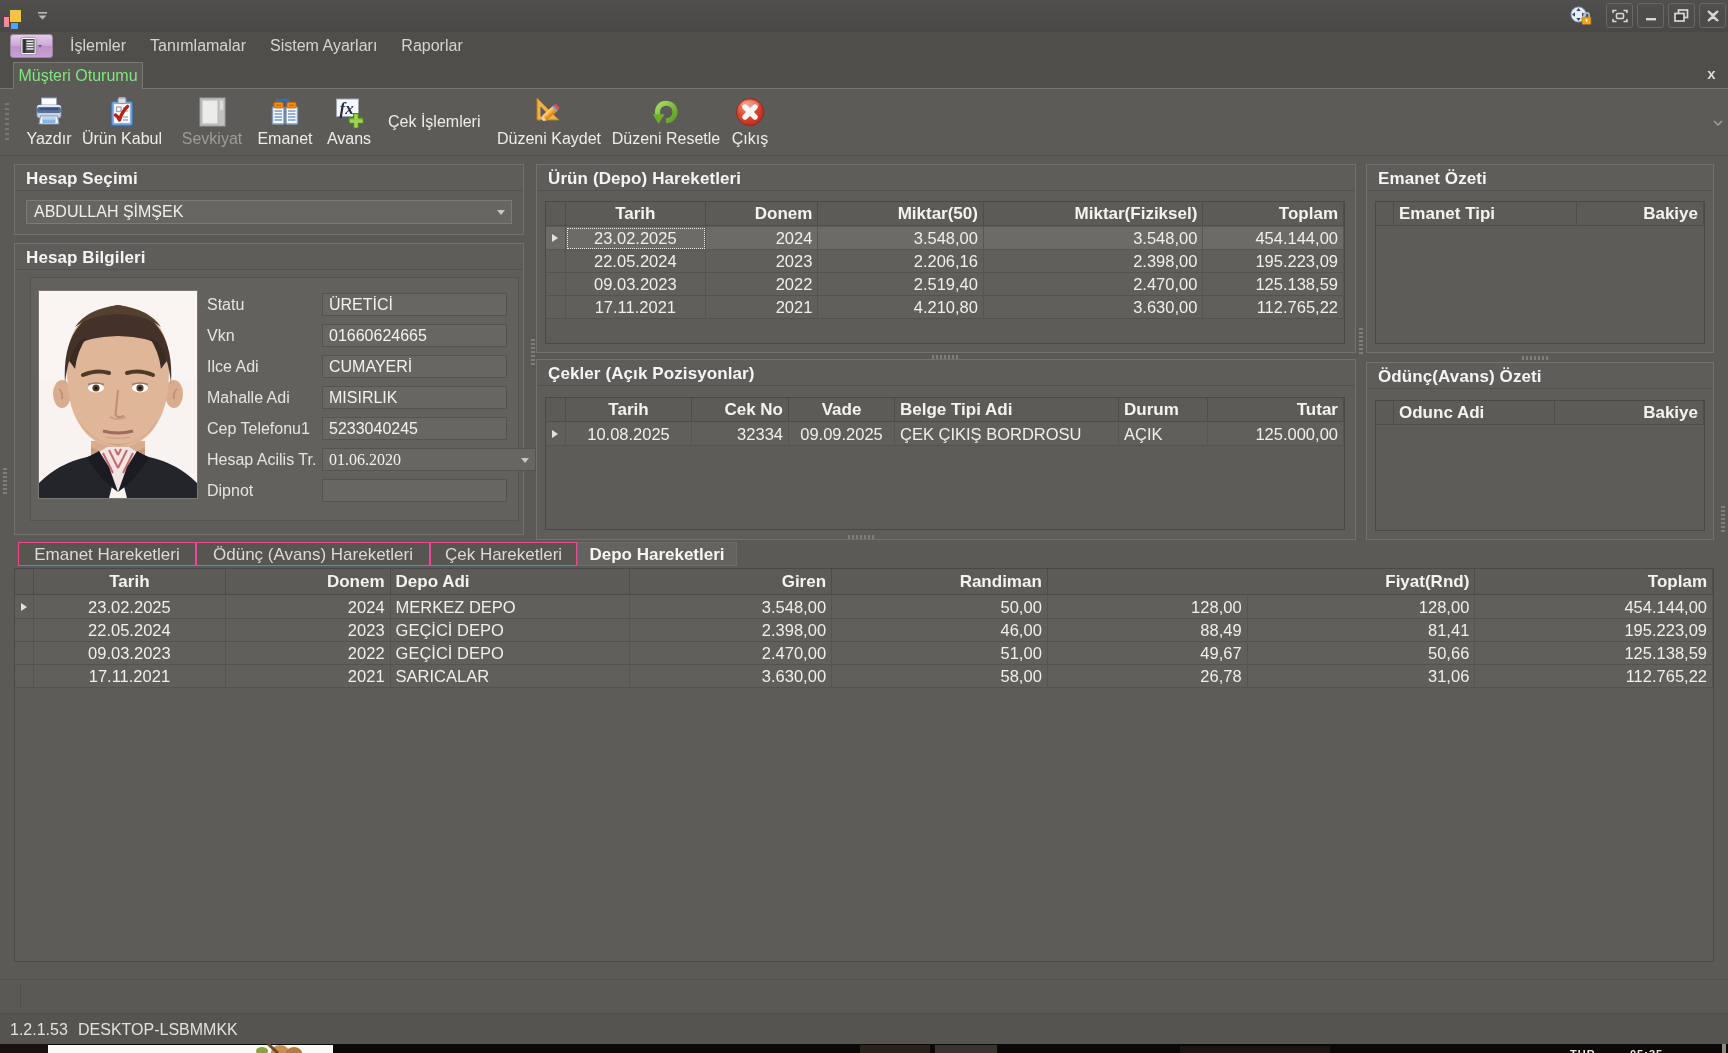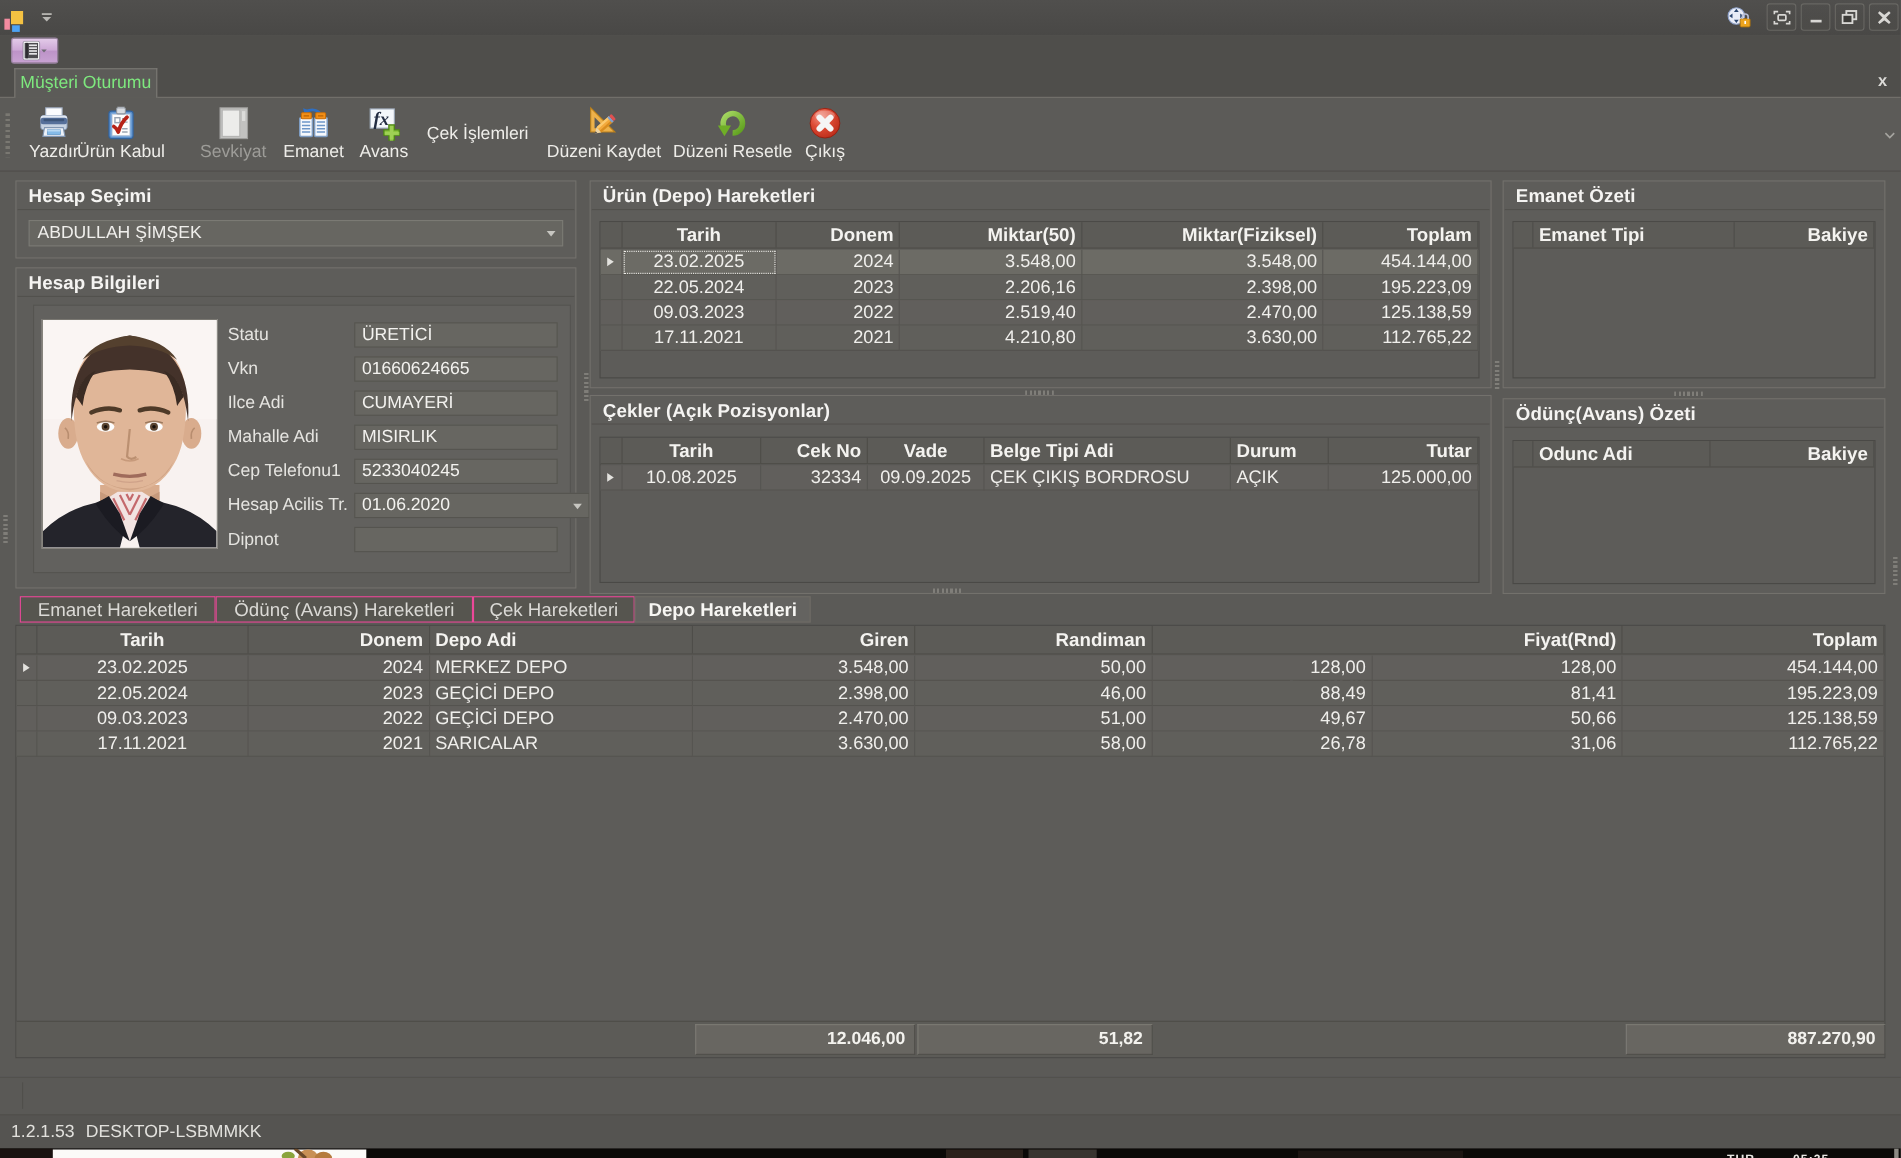--- a/index.html
+++ b/index.html
@@ -184,20 +184,26 @@
       <rect x="3.4" y="2" width="2" height="14" fill="#2e2d31"></rect>
       <g fill="#e8e8ea">
         <rect x="6.4" y="3.4" width="7.2" height="1.5"></rect>
         <rect x="6.4" y="6.0" width="7.2" height="1.5"></rect>
         <rect x="6.4" y="8.6" width="7.2" height="1.5"></rect>
         <rect x="6.4" y="11.2" width="7.2" height="1.5"></rect>
       </g>
       <path d="M17.5 8 L22.5 8 L20 10.8 Z" fill="#6e6a74"></path>
     </svg>
   </div>
+  <div class="menu-items">
+    <div class="menu-item">İşlemler</div>
+    <div class="menu-item">Tanımlamalar</div>
+    <div class="menu-item">Sistem Ayarları</div>
+    <div class="menu-item">Raporlar</div>
+  </div>
 </div>
 
 <div class="tabstrip">
   <div class="doc-tab">Müşteri Oturumu</div>
   <div class="tabstrip-close">x</div>
 </div>
 
 <div class="toolbar">
   <div class="tb-grip"></div>
 
@@ -210,21 +216,21 @@
         <path d="M6 11 h20 a2 2 0 0 1 2 2 v2 a2 2 0 0 1 -2 2 h-20 a2 2 0 0 1 -2 -2 v-2 a2 2 0 0 1 2 -2 Z" fill="#56709b"></path>
         <rect x="6.5" y="12" width="19" height="2.2" rx="1" fill="#3d5579"></rect>
         <path d="M7.5 20 h17 l1.5 8 h-20 Z" fill="#eef2f8" stroke="#8297b3" stroke-width="1"></path>
         <rect x="10" y="22" width="12" height="4.4" fill="#85bbe8" stroke="#5d93c4" stroke-width="0.6"></rect>
         <path d="M10 22 h12 v1.6 h-12 Z" fill="#b8d8f2"></path>
       </svg>
     </div>
     <div class="lb">Yazdır</div>
   </div>
 
-  <div class="tb-btn" style="left:72px;width:76px;text-align:right;">
+  <div class="tb-btn" style="left:84px;width:76px;text-align:right;">
     <div class="ic">
       <svg width="32" height="32" viewBox="0 0 32 32">
         <rect x="5" y="5" width="22" height="25" rx="2.5" fill="#5b90cc" stroke="#33639c" stroke-width="1"></rect>
         <rect x="6.5" y="6.5" width="19" height="22" rx="1.5" fill="#9cc0e8" opacity="0.55"></rect>
         <rect x="8" y="8" width="16" height="19" fill="#fdfdfd" stroke="#c8cdd4" stroke-width="0.5"></rect>
         <rect x="12" y="2" width="8" height="5.5" rx="1.2" fill="#d9dde2" stroke="#8d939c" stroke-width="1"></rect>
         <path d="M13.5 2.5 h5 l1 -1.5 h-7 Z" fill="#aab0b8"></path>
         <rect x="10.5" y="11" width="4.5" height="4.5" fill="none" stroke="#9aa4b2" stroke-width="1.3"></rect>
         <g stroke="#9aa4b2" stroke-width="1.3">
           <line x1="17" y1="12" x2="22" y2="12"></line>
@@ -426,21 +432,21 @@
     <div class="f-box" style="left: 322px; top: 293px; width: 185px;">ÜRETİCİ</div>
     <div class="f-label" style="left: 207px; top: 327px;">Vkn</div>
     <div class="f-box" style="left: 322px; top: 324px; width: 185px;">01660624665</div>
     <div class="f-label" style="left: 207px; top: 358px;">Ilce Adi</div>
     <div class="f-box" style="left: 322px; top: 355px; width: 185px;">CUMAYERİ</div>
     <div class="f-label" style="left: 207px; top: 389px;">Mahalle Adi</div>
     <div class="f-box" style="left: 322px; top: 386px; width: 185px;">MISIRLIK</div>
     <div class="f-label" style="left: 207px; top: 420px;">Cep Telefonu1</div>
     <div class="f-box" style="left: 322px; top: 417px; width: 185px;">5233040245</div>
     <div class="f-label" style="left: 207px; top: 451px;">Hesap Acilis Tr.</div>
-    <div class="f-box" style="left: 322px; top: 448px; width: 214px;">01.06.2020<span class="arrow"></span></div>
+    <div class="f-box" style="left: 322px; top: 448px; width: 214px; font-family: Liberation Serif, serif;">01.06.2020<span class="arrow"></span></div>
     <div class="f-label" style="left: 207px; top: 482px;">Dipnot</div>
     <div class="f-box" style="left: 322px; top: 479px; width: 185px;"></div>
   </div>
 
 <div class="group" style="left:536px;top:164px;width:820px;height:189px;">
   <div class="group-caption">Ürün (Depo) Hareketleri</div>
 </div>
 <div class="grid" id="grid-urun" style="left:545px;top:201px;width:800px;height:143px;">
     <div class="g-header" style="height: 24px;">
       <div class="g-ind" style="width: 20px;"></div>
@@ -598,25 +604,20 @@
     <div class="g-row" style="top: 96px; height: 23px; background: rgb(96, 95, 91);">
       <div class="g-ind" style="width: 19px;"></div>
       <div class="g-cell" style="width: 192px; justify-content: center;">17.11.2021</div>
       <div class="g-cell" style="width: 165px; justify-content: flex-end;">2021</div>
       <div class="g-cell" style="width: 240px; justify-content: flex-start;">SARICALAR</div>
       <div class="g-cell" style="width: 202px; justify-content: flex-end;">3.630,00</div>
       <div class="g-cell" style="width: 216px; justify-content: flex-end;">58,00</div>
       <div class="g-cell" style="width: 200px; justify-content: flex-end;">26,78</div>
       <div class="g-cell" style="width: 228px; justify-content: flex-end;">31,06</div>
       <div class="g-cell" style="width: 238px; justify-content: flex-end;">112.765,22</div>
-    </div>
-    <div class="g-sumband" style="height: 33px;">
-      <div class="g-sumcell" style="left: 617px; width: 200px;">12.046,00</div>
-      <div class="g-sumcell" style="left: 819px; width: 214px;">51,82</div>
-      <div class="g-sumcell" style="left: 1463px; width: 236px;">887.270,90</div>
     </div>
   </div>
 
 <div class="bottom-strip">
   <div style="position:absolute;left:20px;top:4px;width:1px;height:24px;background:#504f4b;"></div>
 </div>
 
 <div class="statusbar">
   <span style="position:absolute;left:10px;top:7px;">1.2.1.53</span>
   <span style="position:absolute;left:78px;top:7px;">DESKTOP-LSBMMKK</span>

